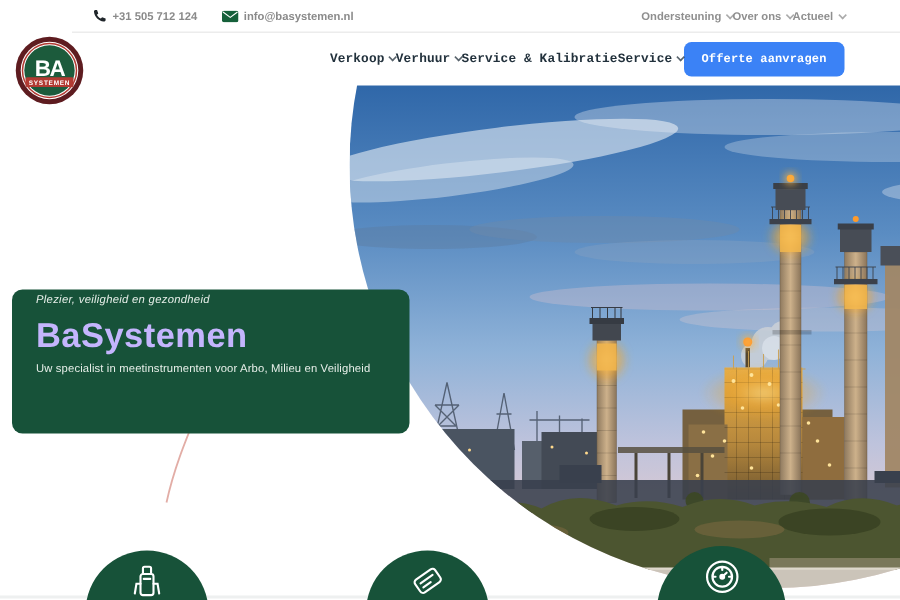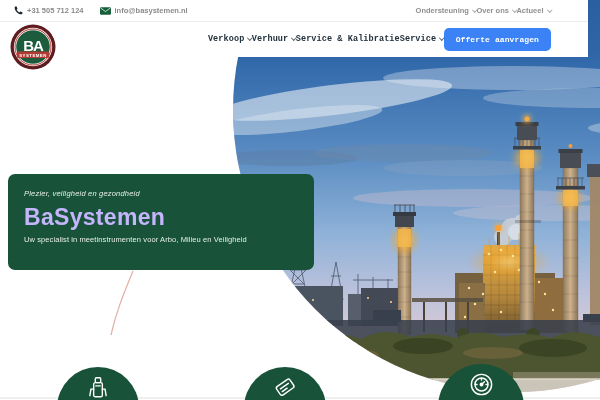--- a/index.html
+++ b/index.html
@@ -6,42 +6,42 @@
   html,body { width:600px; height:400px; }
   body { font-family:"Liberation Sans", sans-serif; background:#fff; overflow:hidden; }
   .page { position:relative; width:600px; height:400px; background:#fff; overflow:hidden; }
 
   
   .hero-circle { position:absolute; left:233px; top:-172px; width:564px; height:564px;
     border-radius:50%; overflow:hidden; z-index:1; }
   .hero-circle svg { display:block; width:564px; height:564px; }
 
   
-  header { position:absolute; top:0; left:0; right:12px; height:57px; background:#fff; z-index:5; }
+  header { position:absolute; top:0; left:0; right:0; height:57px; background:#fff; z-index:5;padding-left:48px; }
   .topbar { height:22px; display:flex; align-items:center; justify-content:space-between;
     padding:0 37px 0 14px; border-bottom:1px solid #ececec; }
   .contact { display:flex; align-items:center; gap:16px; }
   .citem { display:flex; align-items:center; gap:4px; font-size:7.5px; color:#8a8a8a; font-weight:600; cursor:pointer; }
   .topnav { display:flex; align-items:center; }
   .tlink { display:flex; align-items:center; font-size:7.5px; color:#8f8f8f; font-weight:600; cursor:pointer; }
   .chev { display:inline-block; width:3.5px; height:3.5px; border-right:1.2px solid currentColor;
     border-bottom:1.2px solid currentColor; transform:rotate(45deg); margin-left:4px; margin-top:-2px; opacity:.75; }
   .mainnav { height:34px; display:flex; align-items:center; justify-content:flex-end; padding-right:37px;font-family:Liberation Mono, monospace; }
   .nlink { display:flex; align-items:center; font-size:8.5px; font-weight:700; color:#22313c;
     letter-spacing:.1px; cursor:pointer; }
   .nlink .chev { border-color:#22313c; }
   .cta { background:#3b82f6; color:#fff; border:none; font-family:inherit; font-size:8px; font-weight:700;
     padding:7px 12px; border-radius:5px; cursor:pointer; letter-spacing:.1px; }
 
   
   .logo { position:absolute; left:10px; top:24px; width:46px; height:46px; z-index:6; display:block; cursor:pointer; }
 
   
-  .hero-card { position:absolute; left:8px; top:174px; width:306px; height:96px; background:#175239;
-    border-radius:7px; z-index:3; padding:15px 16px 0 16px; color:#fff; }
+  .hero-card { position:absolute; left:8px; top:193px; width:265px; height:96px; background:#175239;
+    border-radius:7px; z-index:3; padding:2px 16px 0 16px; color:#fff; }
   .tagline { font-size:7.5px; font-style:italic; font-weight:500; color:#e7efe9; letter-spacing:.2px; }
   .hero-title { font-size:23px; font-weight:bold; letter-spacing:.3px; margin-top:6px; color:#c4b5fd; }
   .subtitle { font-size:7.5px; color:#e7efe9; margin-top:4px; letter-spacing:.1px; }
 
   
   .red-arc { position:absolute; left:103px; top:268px; z-index:2; }
 
   
   .feat { position:absolute; width:82px; height:82px; border-radius:50%; background:#175239; z-index:4;
     display:flex; justify-content:center; align-items:flex-start; padding-top:7px; cursor:pointer; }

